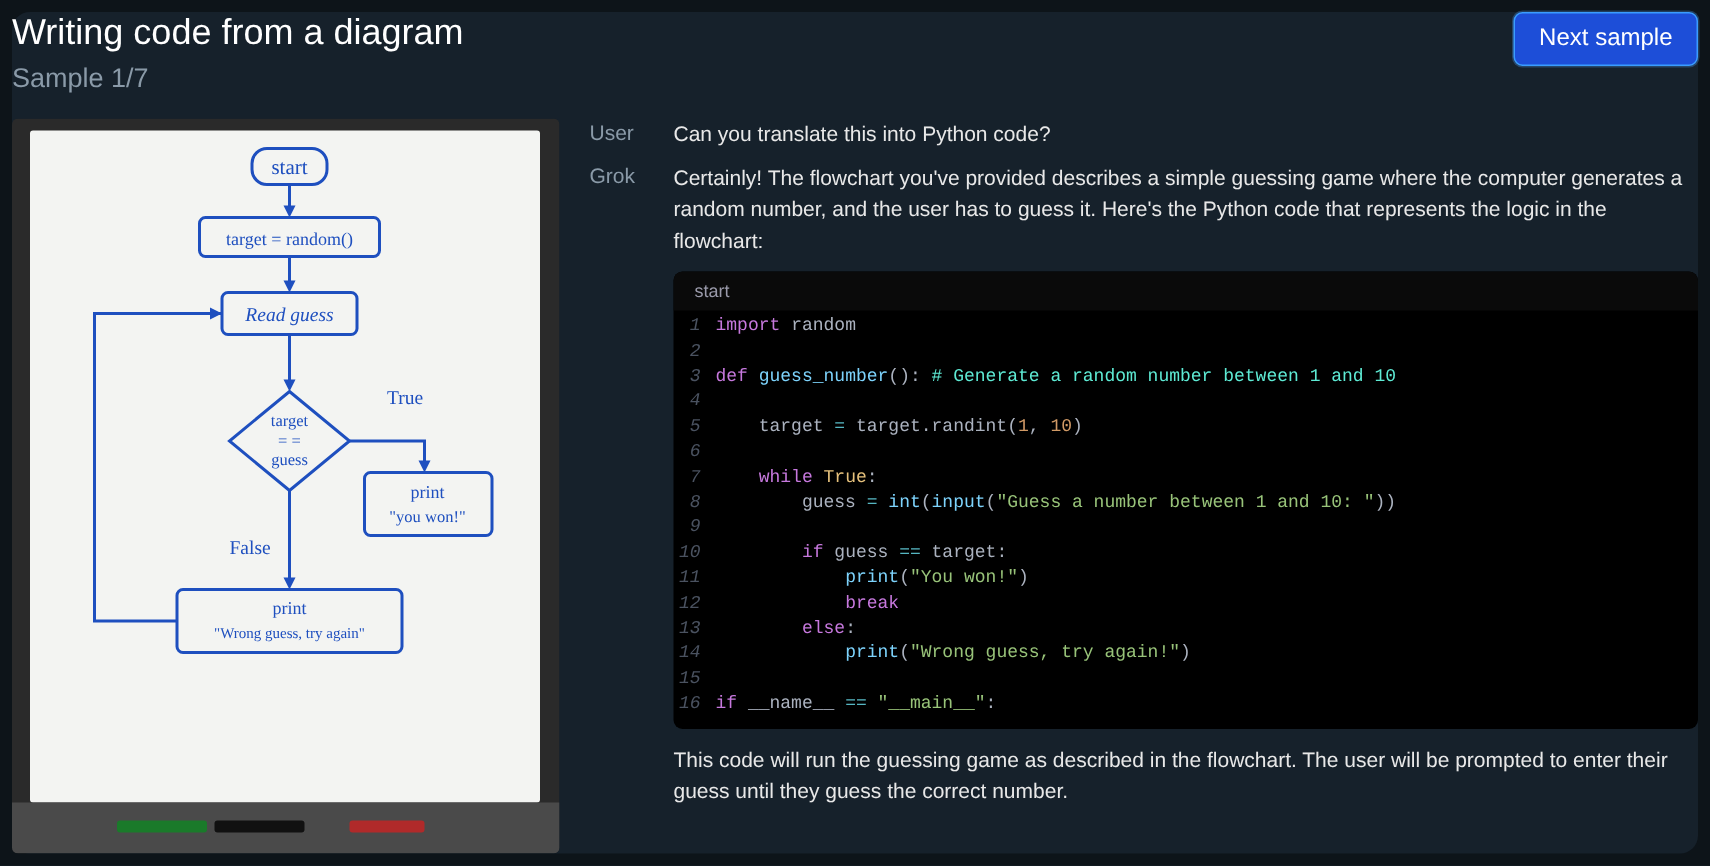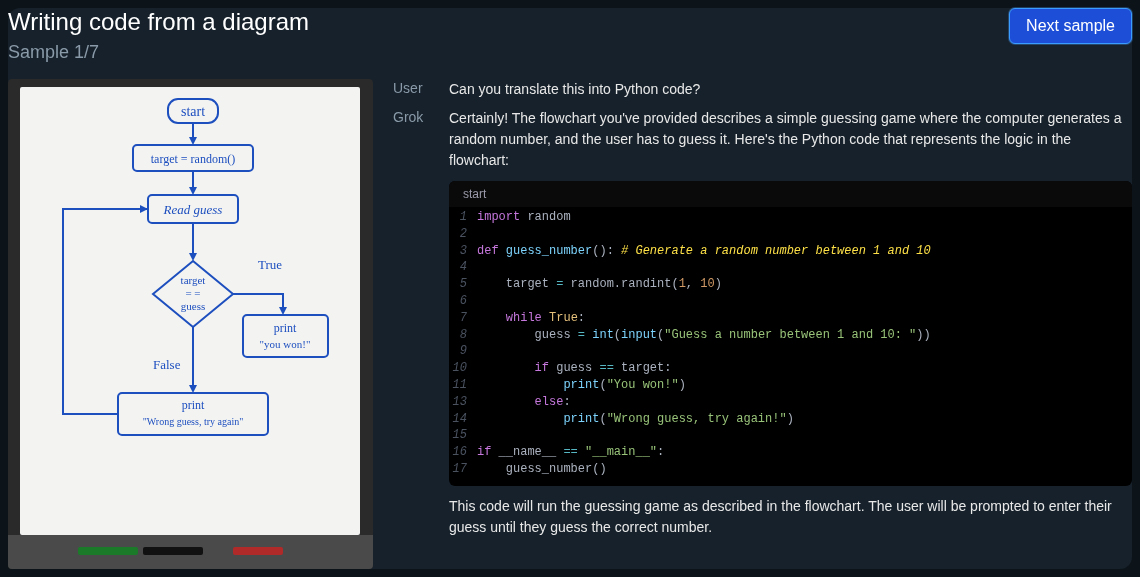--- a/index.html
+++ b/index.html
@@ -115,21 +115,21 @@
       padding-right: 10px;
       color: #4a5260;
       font-style: italic;
       user-select: none;
       flex-shrink: 0;
     }
     .kw { color: #c678dd; }       
     .fn { color: #7dd3fc; }       
     .str { color: #98c379; }      
     .num { color: #d19a66; }      
-    .cmt { color: #fde047; font-style: italic; }
+    .cmt { color: #5eead4; }
     .op { color: #56b6c2; }
     .plain { color: #abb2bf; }
     .kw2 { color: #e5c07b; }
   </style>
 </head>
 <body>
 
 <div class="container">
   <div class="header">
     <div class="title-block">
@@ -205,32 +205,32 @@
         <div class="msg-content">
           <p>Certainly! The flowchart you've provided describes a simple guessing game where the computer generates a random number, and the user has to guess it. Here's the Python code that represents the logic in the flowchart:</p>
 
           <div class="code-block">
             <div class="code-lang">start</div>
             <div class="code-body">
               <div class="code-line"><span class="line-num">1</span><span class="kw">import</span><span class="plain"> random</span></div>
               <div class="code-line"><span class="line-num">2</span></div>
               <div class="code-line"><span class="line-num">3</span><span class="kw">def</span><span class="fn"> guess_number</span><span class="plain">():</span><span class="cmt"> # Generate a random number between 1 and 10</span></div>
               <div class="code-line"><span class="line-num">4</span></div>
-              <div class="code-line"><span class="line-num">5</span><span class="plain">    target </span><span class="op">=</span><span class="plain"> random.randint(</span><span class="num">1</span><span class="plain">, </span><span class="num">10</span><span class="plain">)</span></div>
+              <div class="code-line"><span class="line-num">5</span><span class="plain">    target </span><span class="op">=</span><span class="plain"> target.randint(</span><span class="num">1</span><span class="plain">, </span><span class="num">10</span><span class="plain">)</span></div>
               <div class="code-line"><span class="line-num">6</span></div>
               <div class="code-line"><span class="line-num">7</span><span class="plain">    </span><span class="kw">while</span><span class="plain"> </span><span class="kw2">True</span><span class="plain">:</span></div>
               <div class="code-line"><span class="line-num">8</span><span class="plain">        guess </span><span class="op">=</span><span class="plain"> </span><span class="fn">int</span><span class="plain">(</span><span class="fn">input</span><span class="plain">(</span><span class="str">"Guess a number between 1 and 10: "</span><span class="plain">))</span></div>
               <div class="code-line"><span class="line-num">9</span></div>
               <div class="code-line"><span class="line-num">10</span><span class="plain">        </span><span class="kw">if</span><span class="plain"> guess </span><span class="op">==</span><span class="plain"> target:</span></div>
               <div class="code-line"><span class="line-num">11</span><span class="plain">            </span><span class="fn">print</span><span class="plain">(</span><span class="str">"You won!"</span><span class="plain">)</span></div>
+              <div class="code-line"><span class="line-num">12</span><span class="plain">            </span><span class="kw">break</span></div>
               <div class="code-line"><span class="line-num">13</span><span class="plain">        </span><span class="kw">else</span><span class="plain">:</span></div>
               <div class="code-line"><span class="line-num">14</span><span class="plain">            </span><span class="fn">print</span><span class="plain">(</span><span class="str">"Wrong guess, try again!"</span><span class="plain">)</span></div>
               <div class="code-line"><span class="line-num">15</span></div>
               <div class="code-line"><span class="line-num">16</span><span class="kw">if</span><span class="plain"> __name__ </span><span class="op">==</span><span class="plain"> </span><span class="str">"__main__"</span><span class="plain">:</span></div>
-              <div class="code-line"><span class="line-num">17</span><span class="plain">    guess_number()</span></div>
             </div>
           </div>
 
           <p>This code will run the guessing game as described in the flowchart. The user will be prompted to enter their guess until they guess the correct number.</p>
         </div>
       </div>
     </div>
 
   </div>
 </div>

